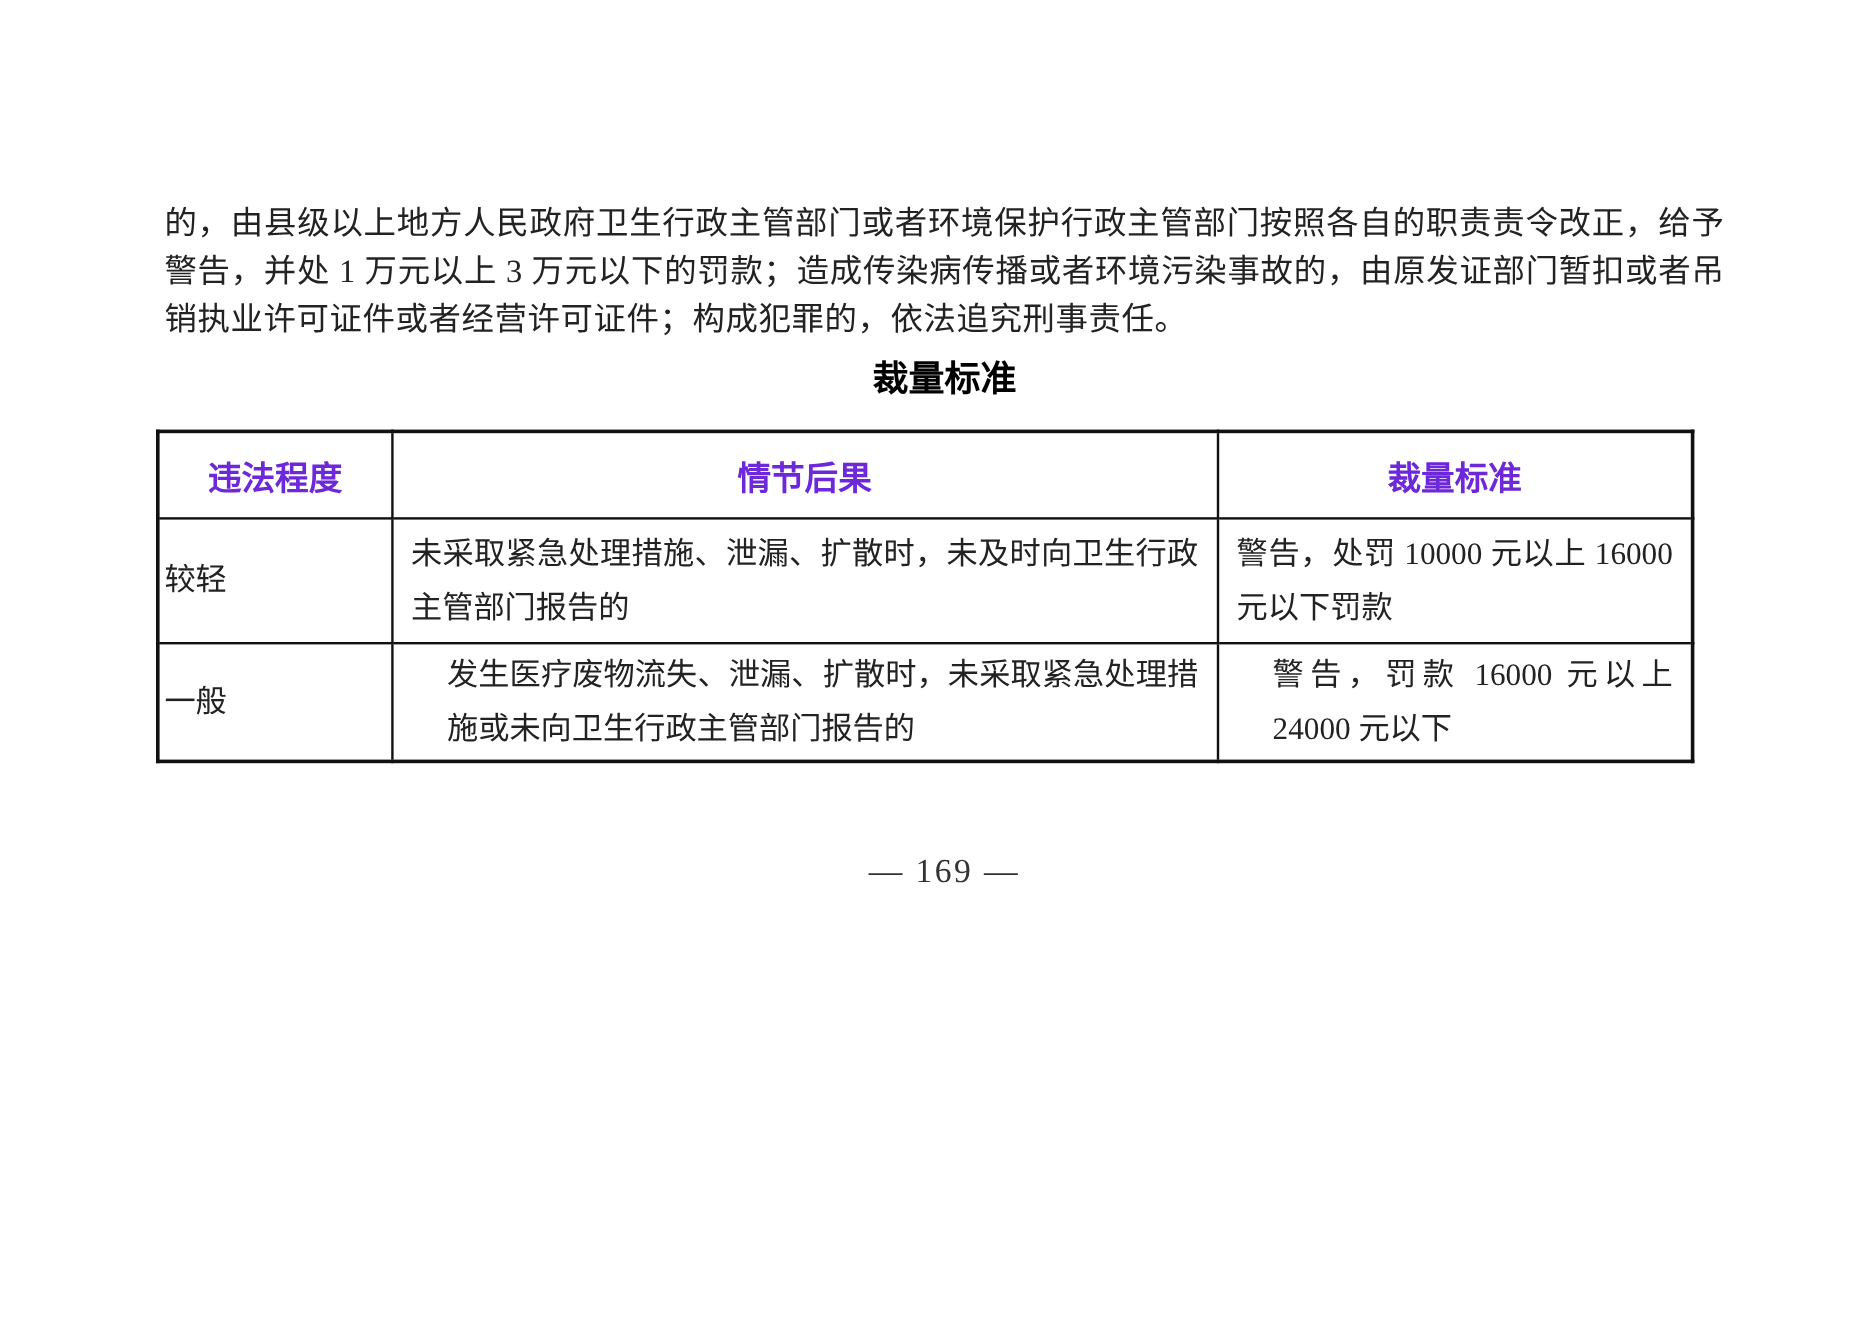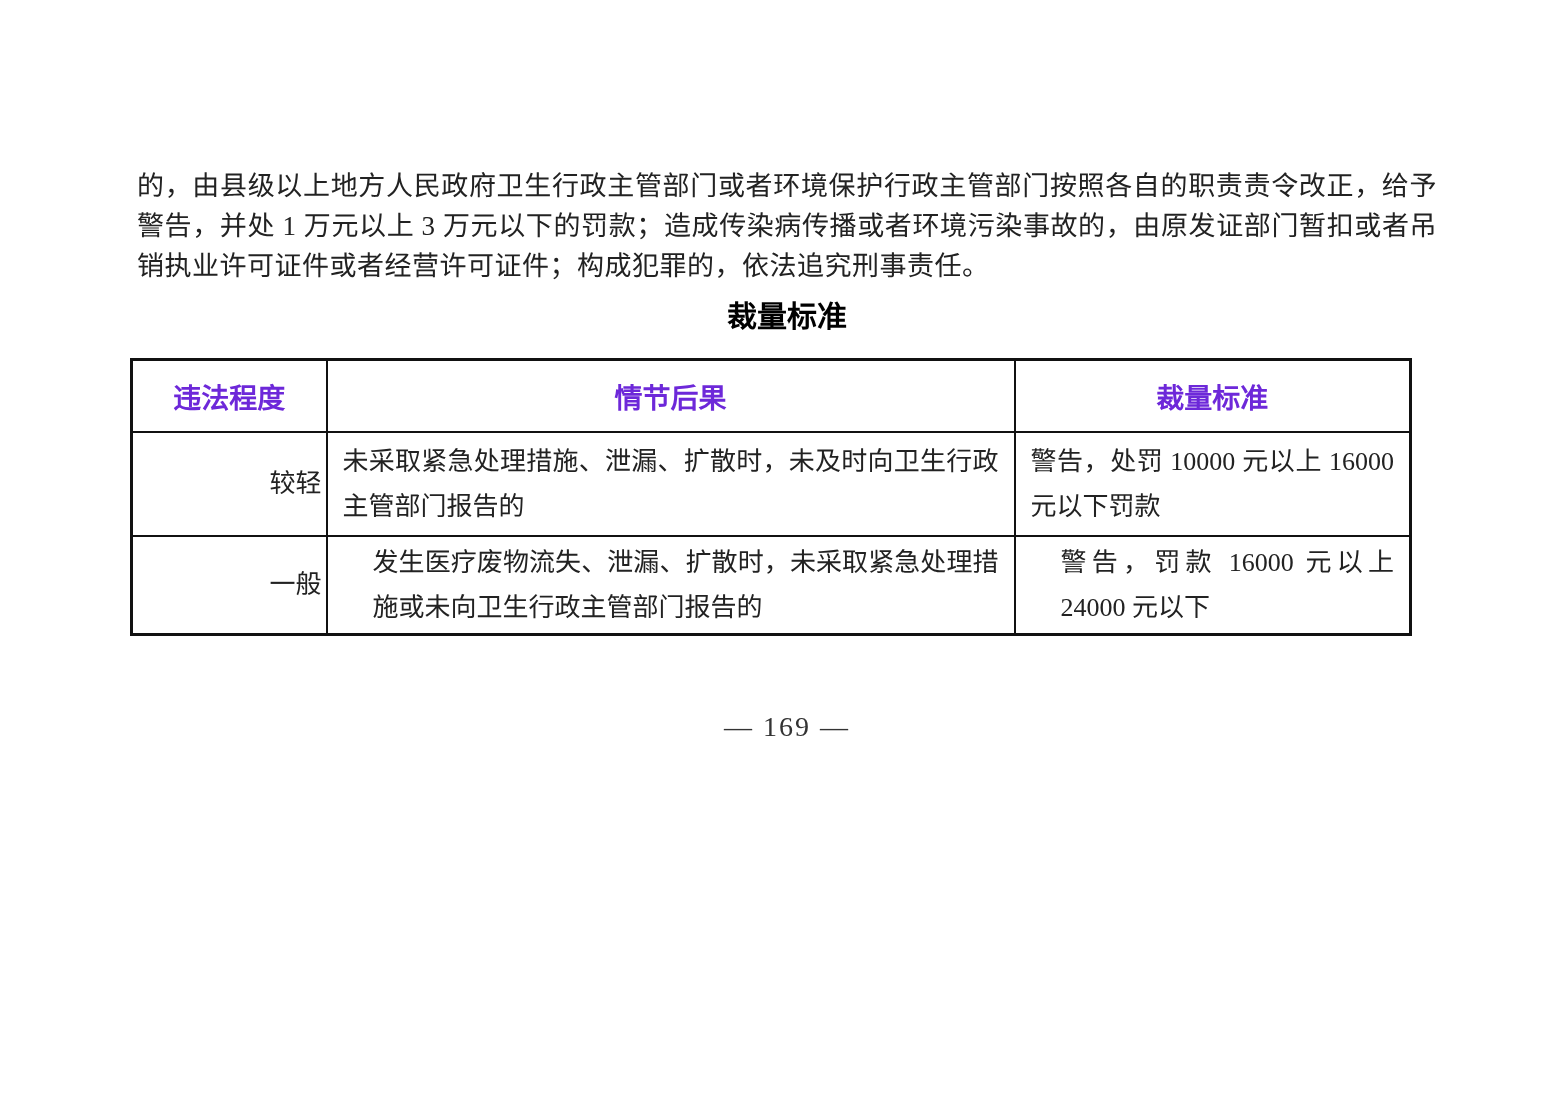--- a/index.html
+++ b/index.html
@@ -70,21 +70,21 @@
   .discretion-table td {
     font-family: "Liberation Serif", "DejaVu Serif", serif;
     font-size: 26px;
     line-height: 45px;
     vertical-align: middle;
     color: #222222;
     padding: 0 15px;
     text-align: justify;
   }
   .discretion-table td.degree {
-    text-align: right;
+    text-align: left;
     padding: 0 4px;
   }
   tr.row-light  td { height: 104px; }
   tr.row-normal td { height: 99px; padding-left: 45px;  }
   tr.row-heavy  td { height: 158px; }
   .page-number {
     margin-top: 74px;
     text-align: center;
     font-size: 28px;
     line-height: 34px;

